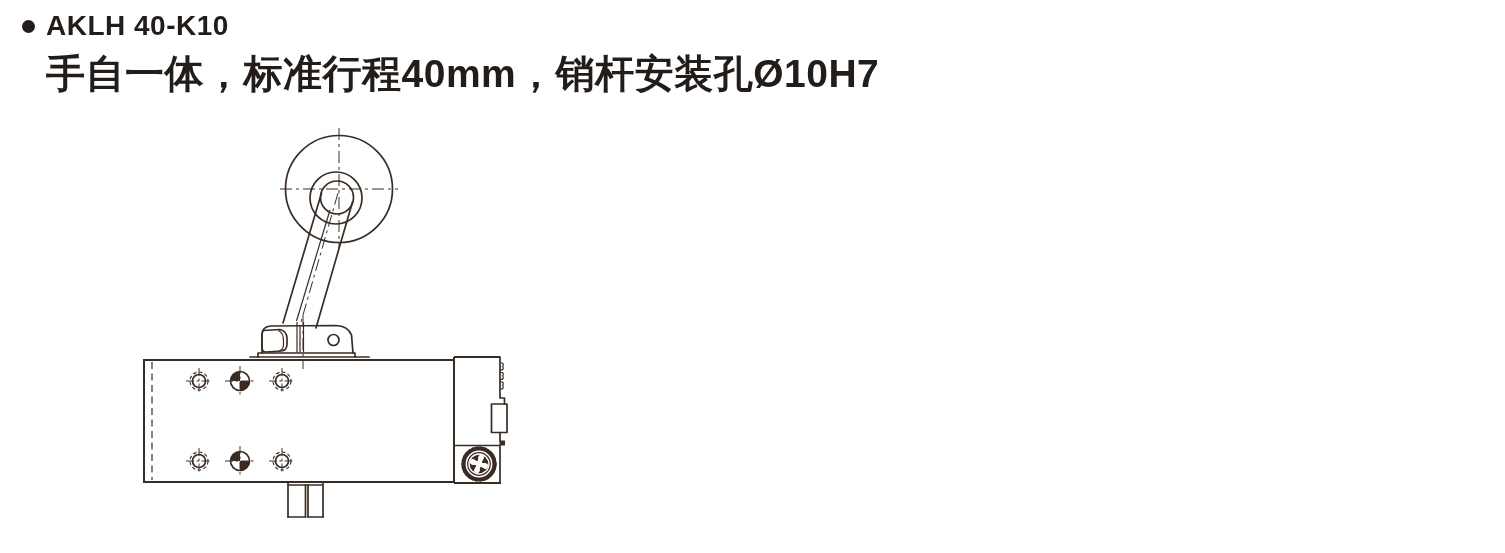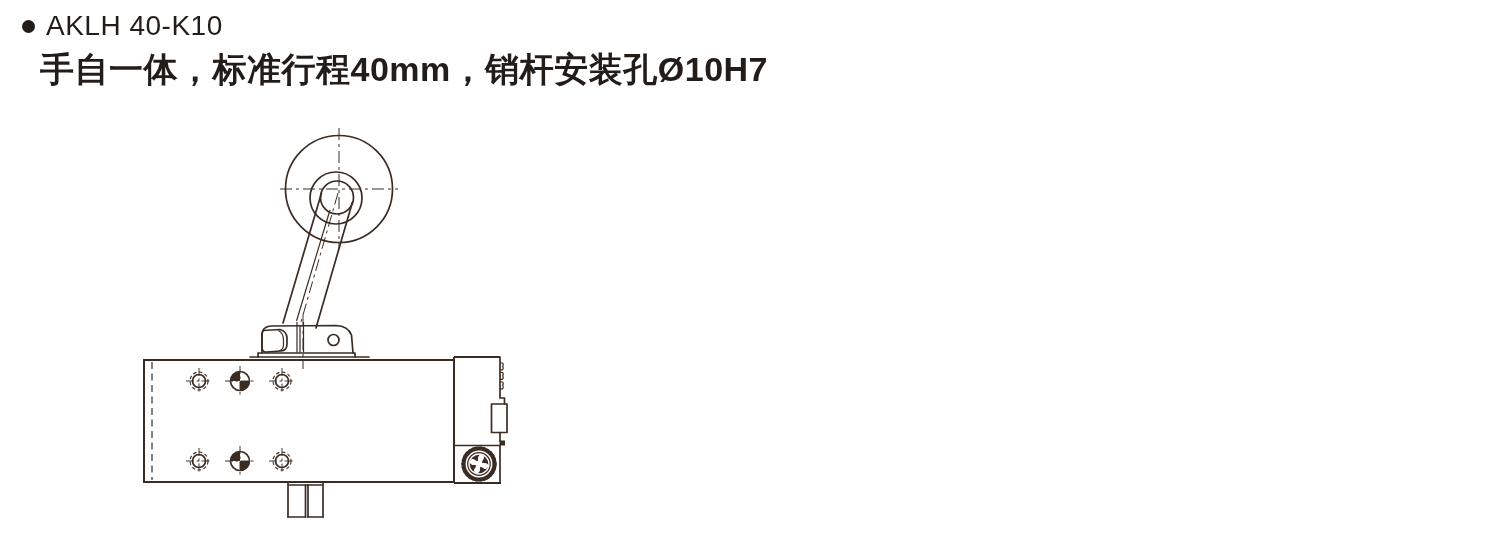--- a/index.html
+++ b/index.html
@@ -2,23 +2,23 @@
 <html style="--bg: #ffffff; --ink: #231d1a; --line: #3a2c23;"><head>
 <meta charset="utf-8">
 <style>
   html,body{margin:0;padding:0;}
   body{
     width:1505px;height:553px;position:relative;overflow:hidden;
     background:var(--bg,#ffffff);
     font-family:"Liberation Sans","DejaVu Sans",sans-serif;
   }
   .heading{position:absolute;left:0;top:0;color:var(--ink,#231d1a);}
-  .line1{position:absolute;left:46px;top:10px;font-size:28px;font-weight:400;letter-spacing:.5px;white-space:nowrap;}
+  .line1{position:absolute;left:46px;top:10px;font-size:28px;font-weight:700;letter-spacing:.5px;white-space:nowrap;}
   .bullet{position:absolute;left:22px;top:20px;width:13px;height:13px;border-radius:50%;background:var(--ink,#231d1a);}
-  .line2{position:absolute;left:40px;top:47px;font-size:34px;font-weight:700;letter-spacing:.5px;white-space:nowrap;}
+  .line2{position:absolute;left:46px;top:47px;font-size:39px;font-weight:700;letter-spacing:.5px;white-space:nowrap;}
   svg{position:absolute;left:0;top:0;}
   .ol  {stroke:var(--line,#3a2c23);fill:none;stroke-width:1.7;stroke-linecap:round;stroke-linejoin:round;}
   .ol2 {stroke:var(--line,#3a2c23);fill:none;stroke-width:2;stroke-linejoin:miter;}
   .thin{stroke:var(--line,#3a2c23);fill:none;stroke-width:1.2;}
   .cl  {stroke:var(--line,#3a2c23);fill:none;stroke-width:1;stroke-dasharray:12 4 3 4;}
   .hid {stroke:var(--line,#3a2c23);fill:none;stroke-width:1.2;stroke-dasharray:7 4.5;}
   .dash{stroke:var(--line,#3a2c23);fill:none;stroke-width:1.1;stroke-dasharray:3.5 2.5;}
   .ch  {stroke:var(--line,#3a2c23);fill:none;stroke-width:.95;stroke-dasharray:8 2.5 2.5 2.5;}
   .fill{fill:var(--line,#3a2c23);stroke:none;}
   .wh  {fill:#ffffff;stroke:none;}

